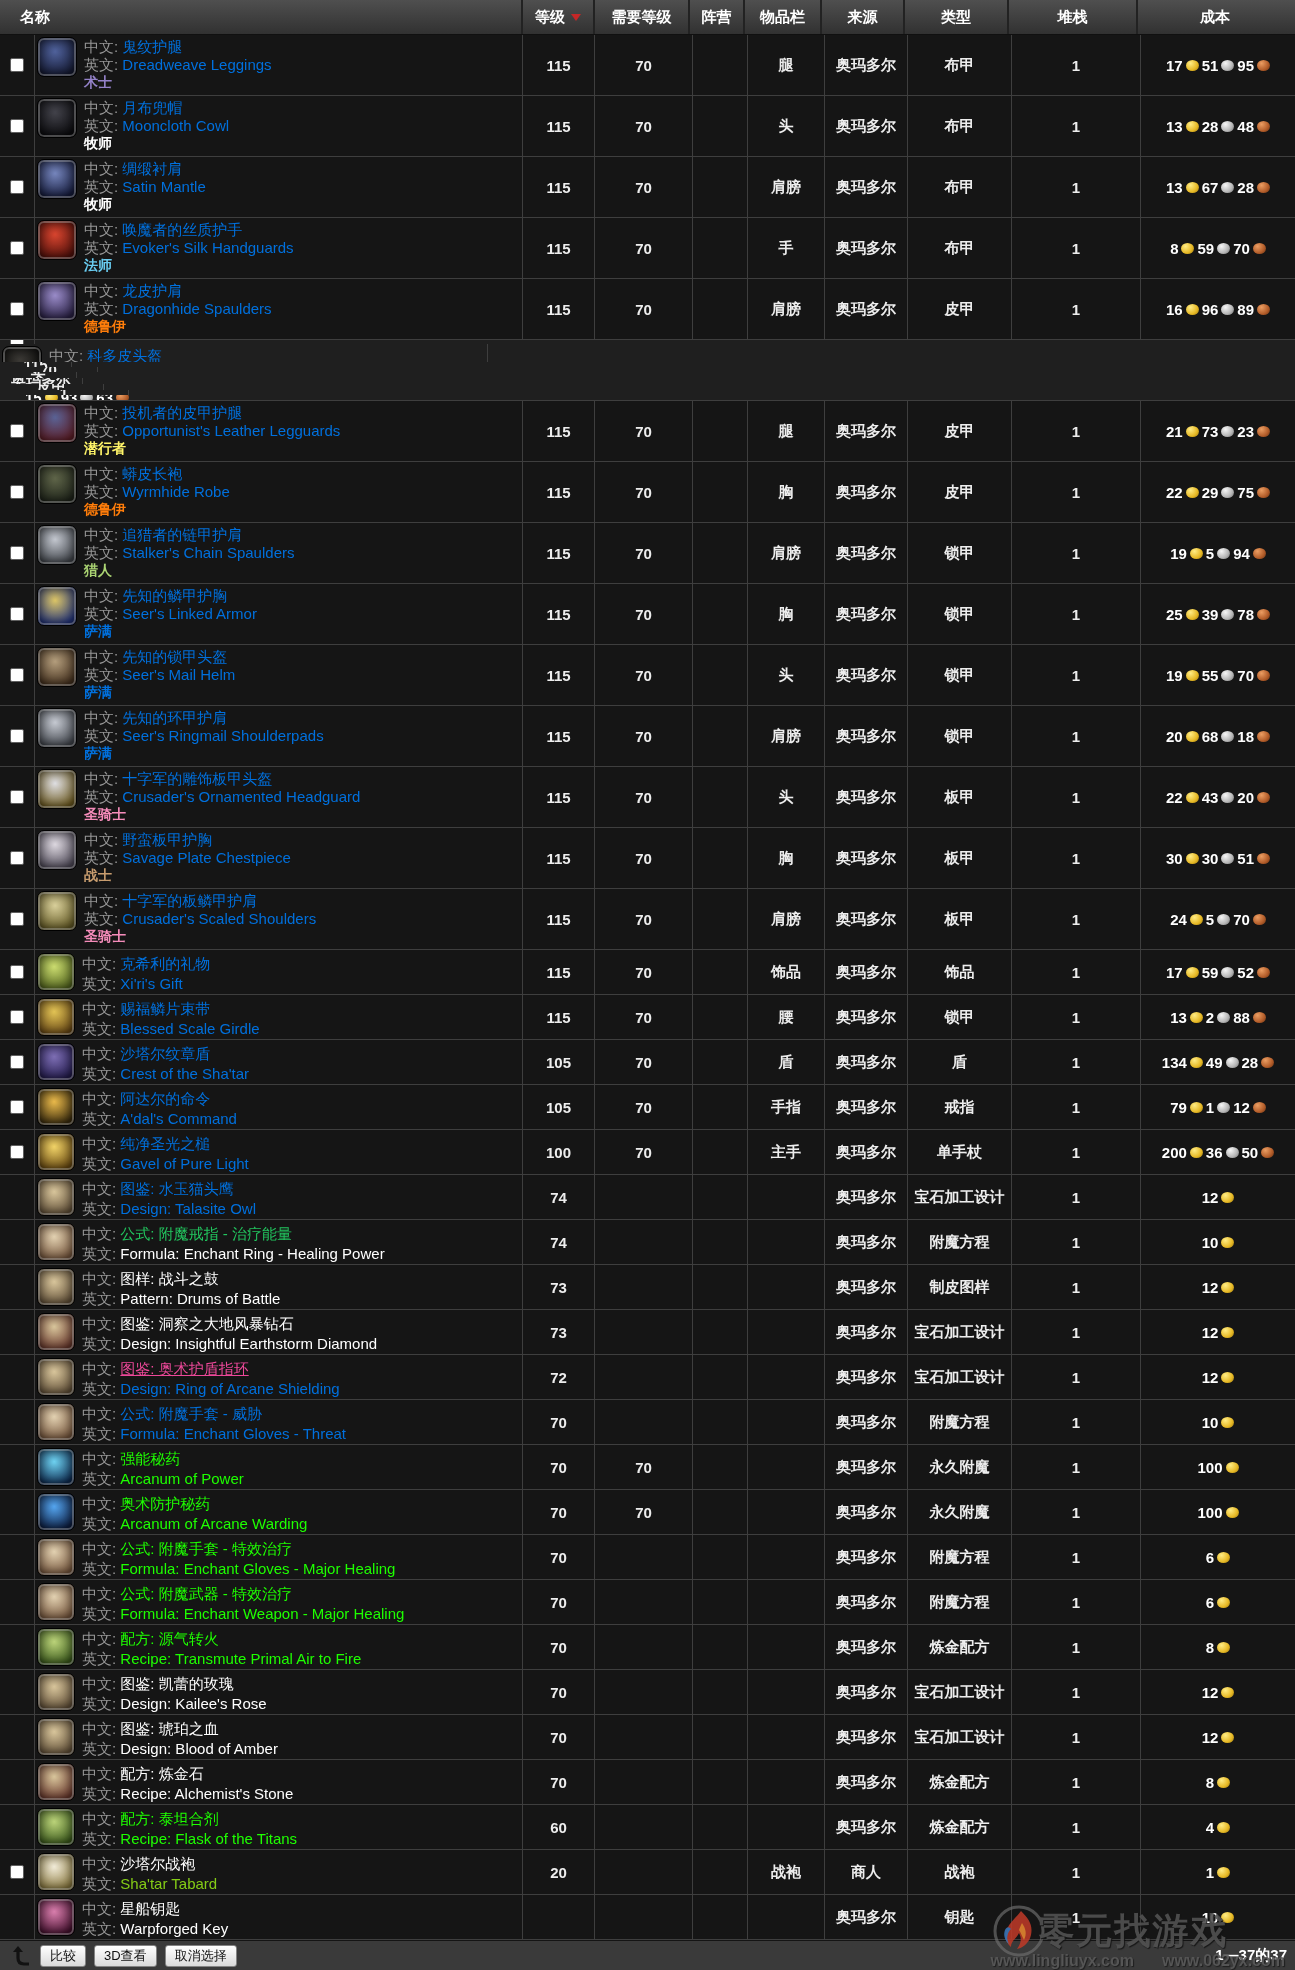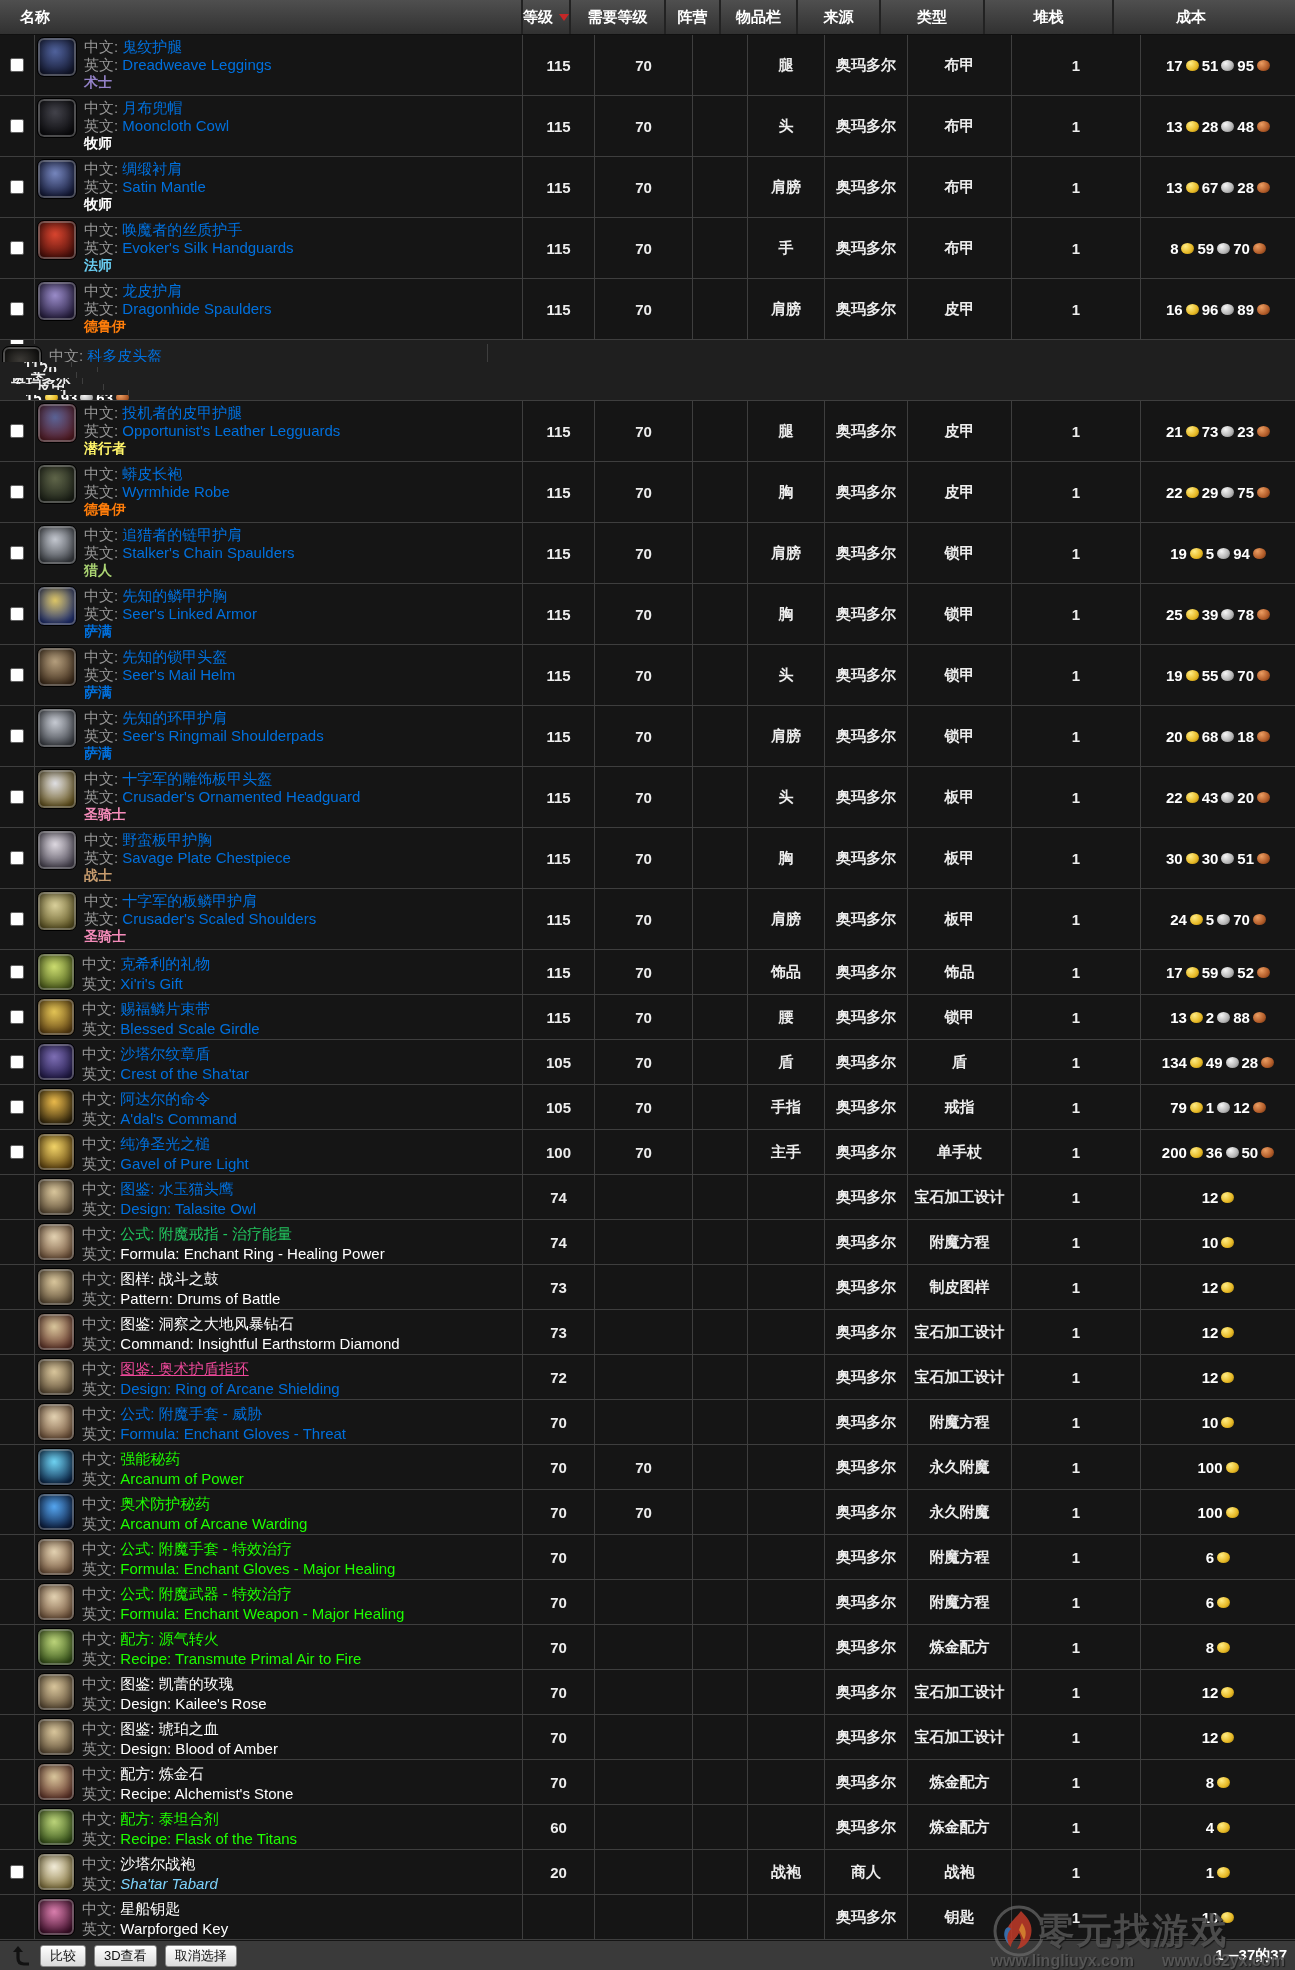--- a/index.html
+++ b/index.html
@@ -5,21 +5,21 @@
   * { box-sizing: border-box; }
   body { margin:0; background:#0a0a0a; font-family:"Liberation Sans","DejaVu Sans",sans-serif; }
   .wrap { position:relative; width:1295px; height:1970px; background:#141414; overflow:hidden; }
 
   
   .thead { display:flex; height:35px; background:linear-gradient(#4f4f4f,#313131); border-bottom:1px solid #101010; }
   .th { display:flex; align-items:center; justify-content:center; color:#fff; font-weight:bold; font-size:15px;
         border-right:2px solid #222; position:relative; }
   .th:last-child { border-right:none; }
   .hc0 { width:523px; justify-content:flex-start; padding-left:20px; }
-  .hc1 { width:48px; } .hc2 { width:95px; } .hc3 { width:55px; } .hc4 { width:77px; }
+  .hc1 { width:72px; } .hc2 { width:95px; } .hc3 { width:55px; } .hc4 { width:77px; }
   .hc5 { width:83px; } .hc6 { width:104px; } .hc7 { width:129px; } .hc8 { width:154px; }
   .sort-arrow { width:0; height:0; border-left:5px solid transparent; border-right:5px solid transparent;
         border-top:7px solid #c42727; display:inline-block; margin-left:6px; }
 
   
   .row { display:flex; background:#151515; border-bottom:1px solid #3e3e3e; }
   .row.hl { background:#1f1f1f;flex-direction:column; }
   .row.tall { height:61px; } .row.short { height:45px; }
   .cell { border-right:1px solid #3e3e3e; display:flex; align-items:center; justify-content:center; overflow:hidden; }
   .cell:last-child { border-right:none; }
@@ -1025,21 +1025,21 @@
             <span class="coin coin-g"></span>
           </div>
         </div>
       </div>
       <div class="row short">
         <div class="cell c-check"></div>
         <div class="cell c-name">
           <div class="icon" style="background: radial-gradient(circle at 45% 35%, rgb(217, 198, 156), rgb(107, 58, 46) 78%);"></div>
           <div class="nameblock">
             <div class="nline"><span class="lbl">中文:</span>&nbsp;<span class="ilink" style="color: rgb(255, 255, 255);">图鉴: 洞察之大地风暴钻石</span></div>
-            <div class="nline"><span class="lbl">英文:</span>&nbsp;<span class="ilink" style="color: rgb(255, 255, 255);">Command: Insightful Earthstorm Diamond</span></div>
+            <div class="nline"><span class="lbl">英文:</span>&nbsp;<span class="ilink" style="color: rgb(255, 255, 255);">Design: Insightful Earthstorm Diamond</span></div>
           </div>
         </div>
         <div class="cell c-lv">
           <span class="val">73</span>
         </div>
         <div class="cell c-req"></div>
         <div class="cell c-fac"></div>
         <div class="cell c-slot"></div>
         <div class="cell c-src">
           <span class="val">奥玛多尔</span>
@@ -1403,21 +1403,21 @@
         </div>
       </div>
       <div class="row short">
         <div class="cell c-check">
           <div class="checkbox"></div>
         </div>
         <div class="cell c-name">
           <div class="icon" style="background: radial-gradient(circle at 45% 35%, rgb(242, 236, 217), rgb(141, 124, 66) 78%);"></div>
           <div class="nameblock">
             <div class="nline"><span class="lbl">中文:</span>&nbsp;<span class="ilink" style="color: rgb(255, 255, 255);">沙塔尔战袍</span></div>
-            <div class="nline"><span class="lbl">英文:</span>&nbsp;<span class="ilink" style="color: #7dd3fc; font-style: italic;">Sha'tar Tabard</span></div>
+            <div class="nline"><span class="lbl">英文:</span>&nbsp;<span class="ilink" style="color: #84cc16;">Sha'tar Tabard</span></div>
           </div>
         </div>
         <div class="cell c-lv">
           <span class="val">20</span>
         </div>
         <div class="cell c-req"></div>
         <div class="cell c-fac"></div>
         <div class="cell c-slot">
           <span class="val">战袍</span>
         </div>

